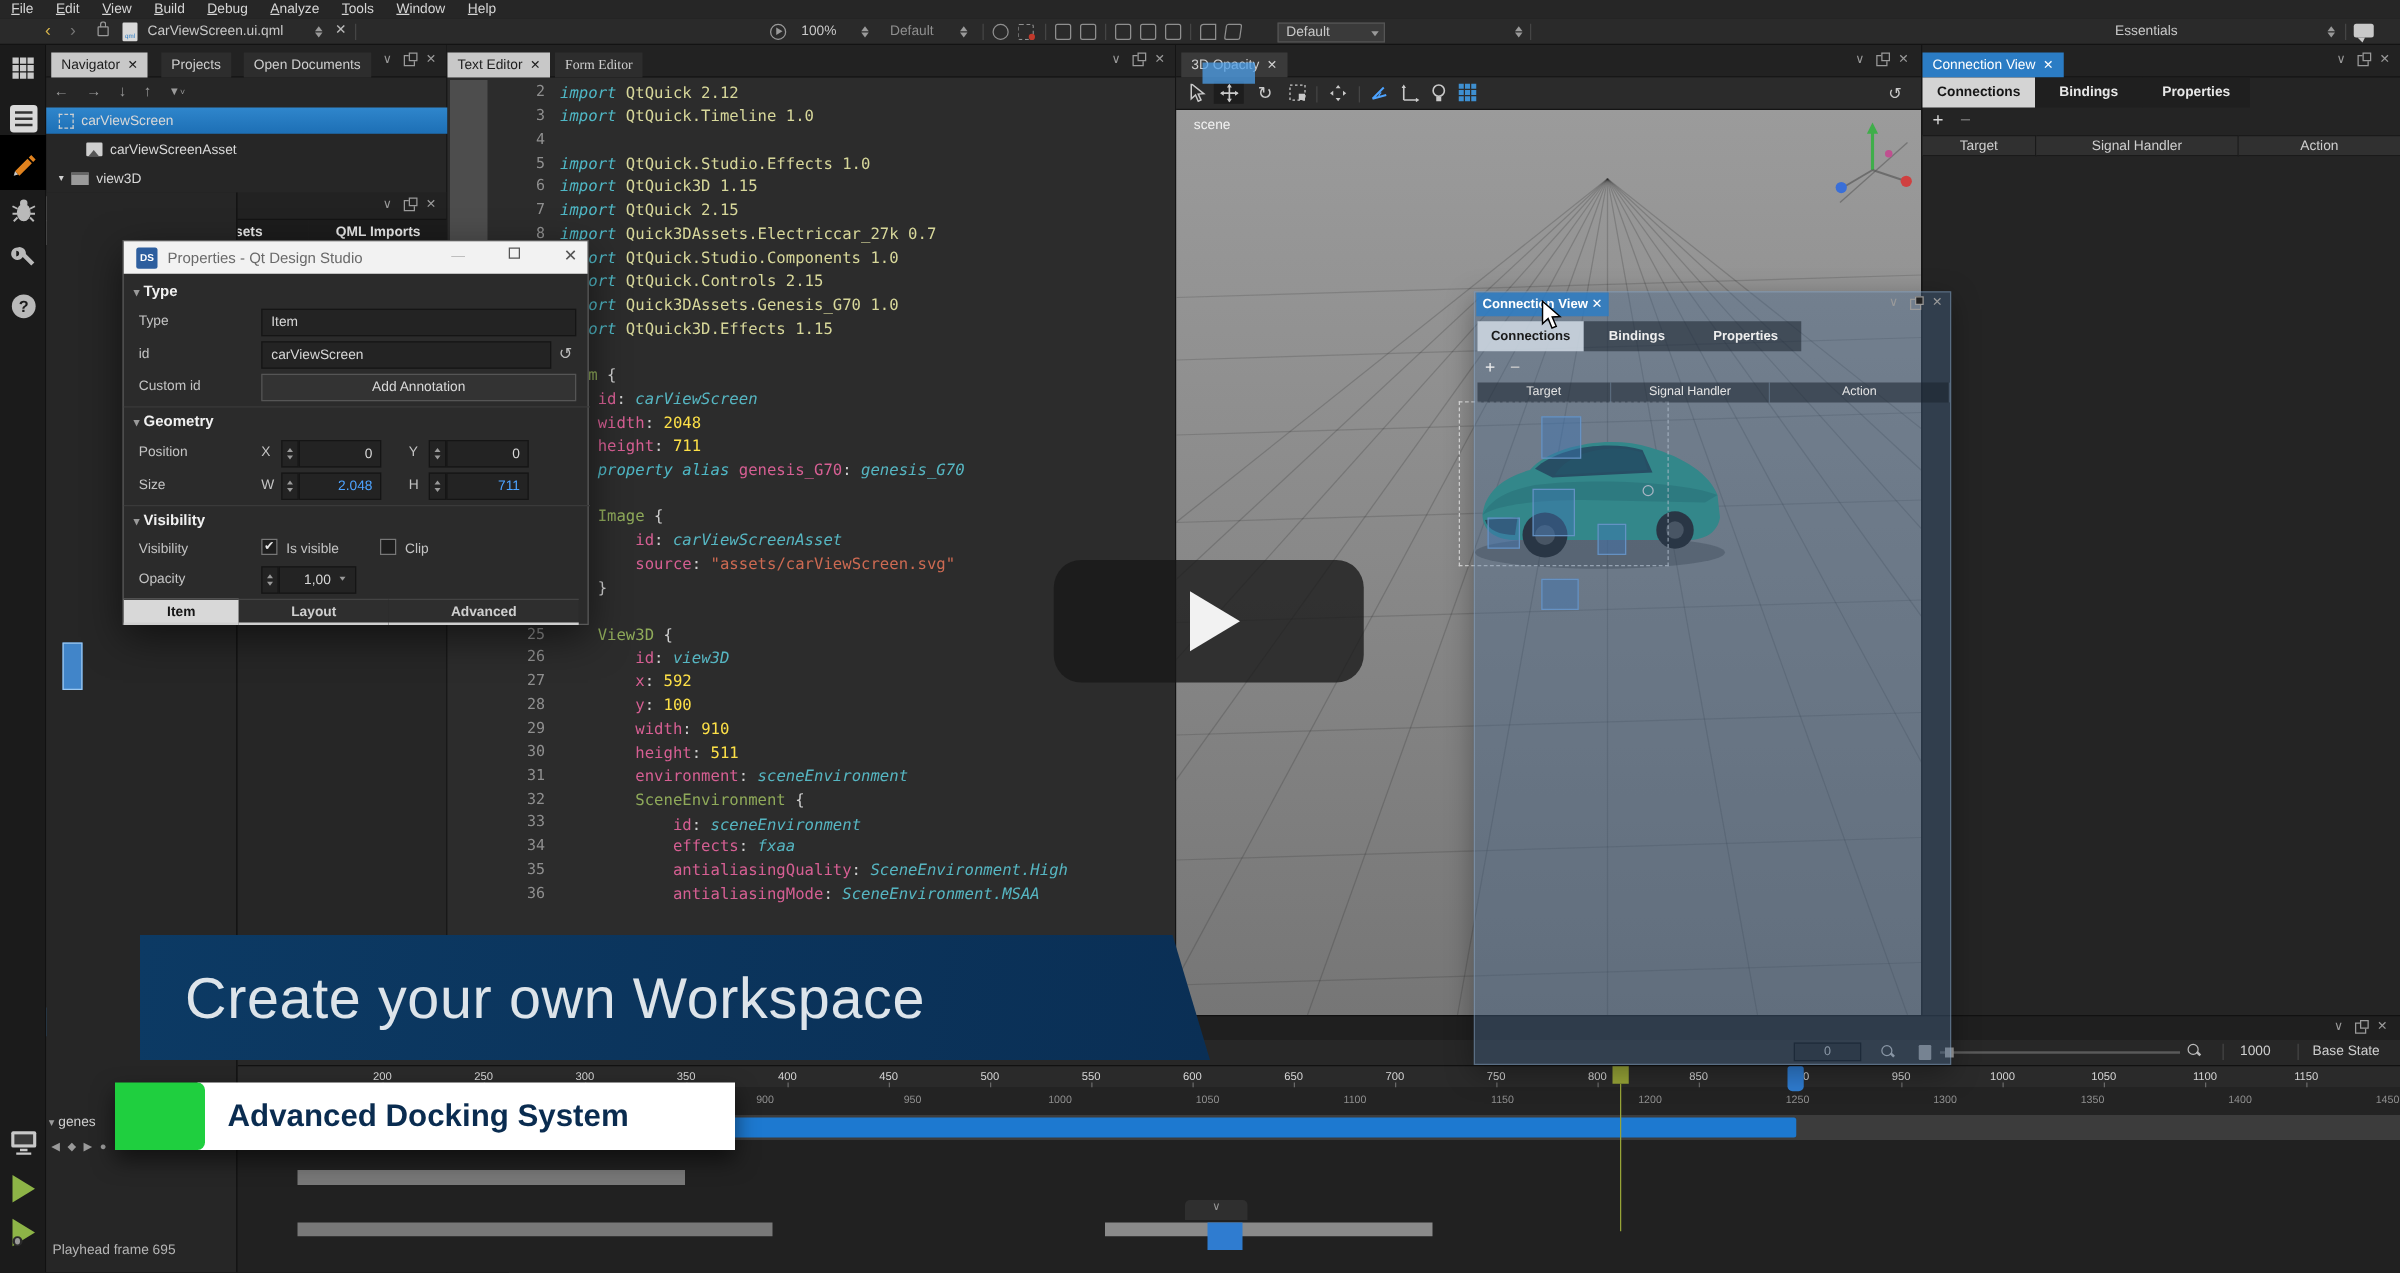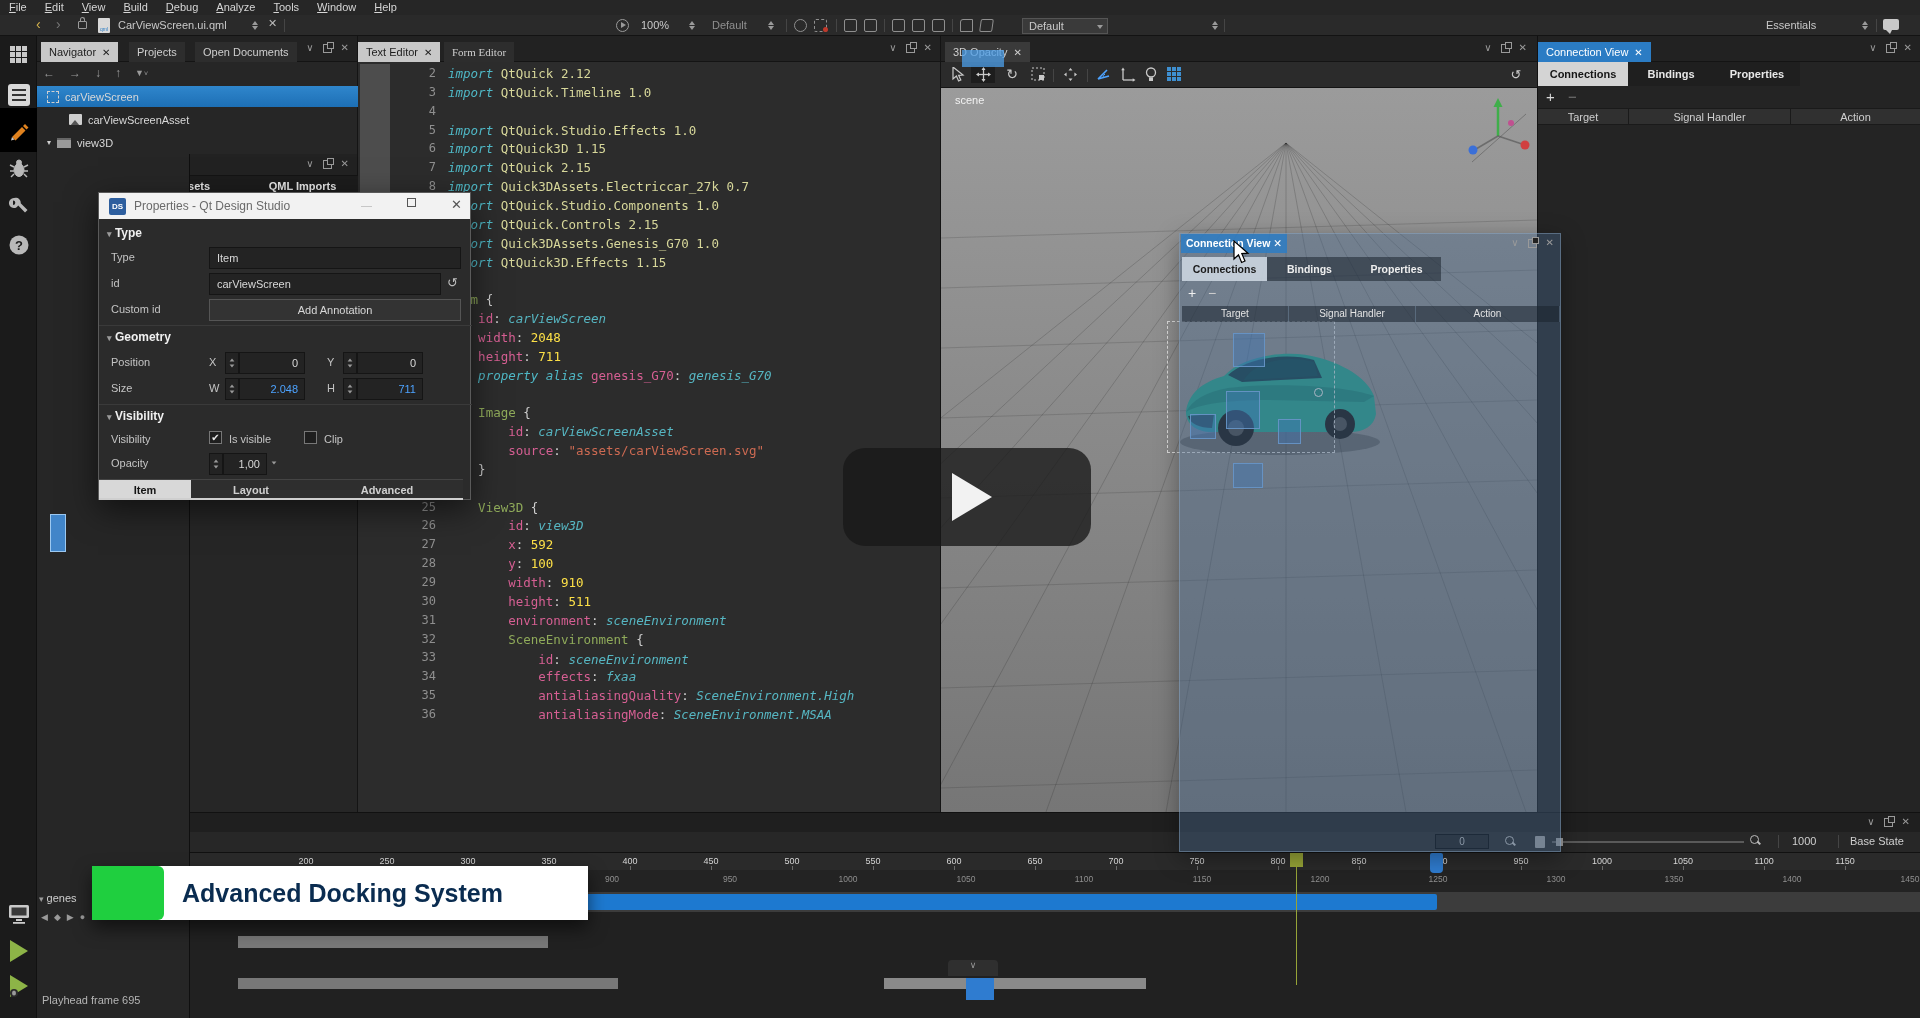--- a/index.html
+++ b/index.html
@@ -193,21 +193,21 @@
     <span class="tb-icon" style="left:980px;transform:skewX(-8deg);"></span>
     <span class="abs" style="left:1022px;top:3px;width:86px;height:16px;background:#3a3a3a;border:1px solid #555;">
       <span class="tbtxt" style="position:absolute;left:6px;top:-3px;">Default</span>
       <i class="tri-d" style="position:absolute;right:4px;top:6px;"></i>
     </span>
     <span class="abs spin" style="left:1212px;top:6px;">
         <i class="tri-u"></i>
         <i class="tri-d"></i>
       </span>
     <span class="sep" style="left:1224px;"></span>
-    <span class="abs tbtxt" style="left:1766px;">Essentials</span>
+    <span class="abs tbtxt" style="left:1692px;">Essentials</span>
     <span class="abs spin" style="left:1862px;top:6px;">
         <i class="tri-u"></i>
         <i class="tri-d"></i>
       </span>
     <span class="sep" style="left:1876px;"></span>
     <span class="bubble" style="left:1883px;top:4px;"></span>
   </div>
 
   <div class="abs" id="rail">
     <span class="rail-ic" style="top:10px;">
@@ -842,31 +842,34 @@
     <span class="dlg-lab" style="top:240px;">Visibility</span>
     <span class="chk" style="left:110px;top:238px;">✔</span>
     <span class="dlg-lab" style="left:130px;top:240px;">Is visible</span>
     <span class="chk" style="left:205px;top:238px;"></span>
     <span class="dlg-lab" style="left:225px;top:240px;">Clip</span>
     <span class="dlg-lab" style="top:264px;">Opacity</span>
     <span class="numspin" style="left:110px;top:260px;">
         <i class="tri-u" style="transform:scale(.8);"></i>
         <i class="tri-d" style="transform:scale(.8);"></i>
       </span>
-    <span class="numbox" style="left:124px;top:260px;width:44px;text-align:right;">1,00</span>
+    <span class="numbox" style="left:124px;top:260px;width:62px;text-align:center;">1,00</span>
     <span class="abs spin" style="left:172px;top:268px;">
         <i class="tri-d" style="transform:scale(.8);"></i>
       </span>
     <div id="dlgtabs">
         <span class="dtab active" style="left: 0px; width: 92px; border-bottom: 2px solid rgb(207, 207, 207);">Item</span>
         <span class="dtab" style="left: 92px; width: 120px; border-bottom: 2px solid rgb(207, 207, 207);">Layout</span>
         <span class="dtab" style="left: 212px; width: 152px; border-bottom: 2px solid rgb(207, 207, 207);">Advanced</span>
       </div>
   </div>
 
+  <div class="abs" id="banner1">
+    <span>Create your own Workspace</span>
+  </div>
   <div class="abs" id="banner2">
     <span class="green"></span>
     <span class="white">
         <span>Advanced Docking System</span>
       </span>
   </div>
   <div class="abs" id="playoverlay">
       <span class="tri"></span>
     </div>
 

